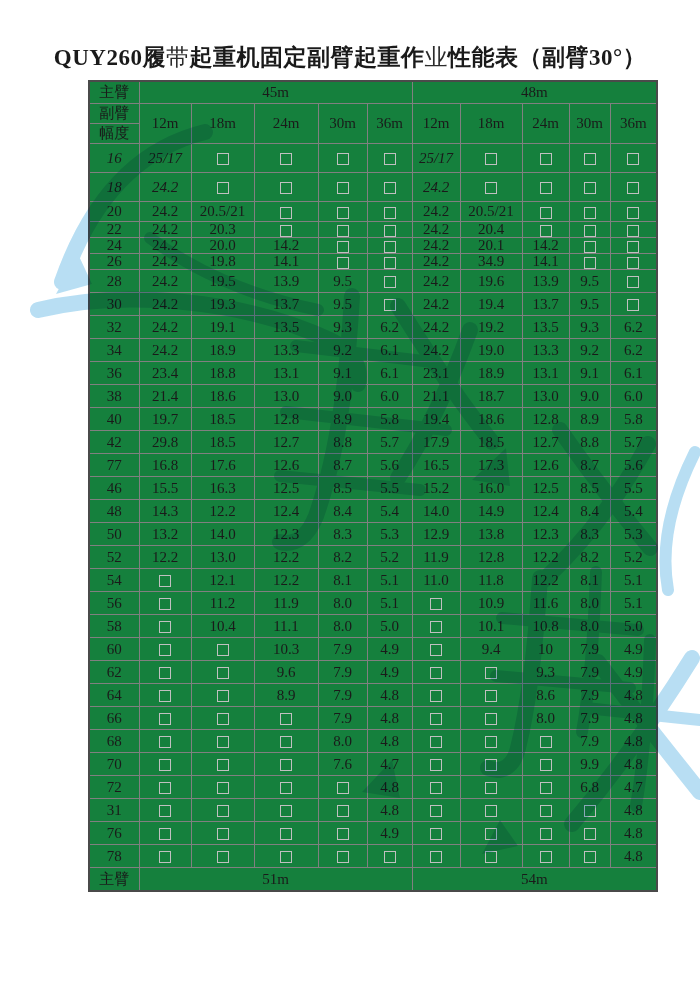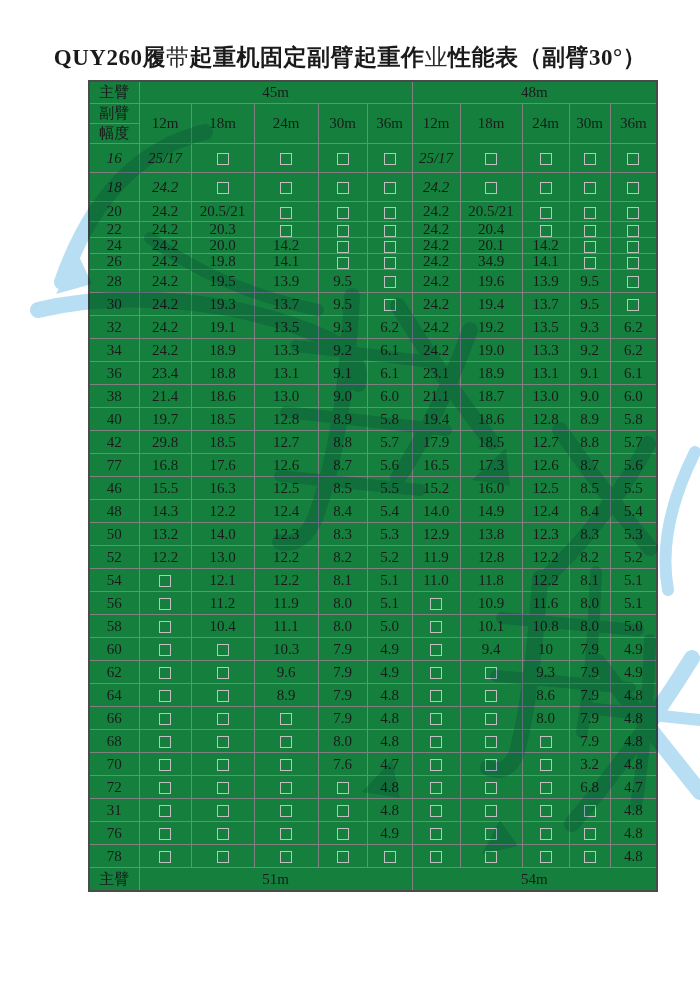--- a/index.html
+++ b/index.html
@@ -469,21 +469,21 @@
         <tr class="h24">
           <td>70</td>
           <td><span class="empty-box"></span></td>
           <td><span class="empty-box"></span></td>
           <td><span class="empty-box"></span></td>
           <td>7.6</td>
           <td>4.7</td>
           <td><span class="empty-box"></span></td>
           <td><span class="empty-box"></span></td>
           <td><span class="empty-box"></span></td>
-          <td>3.2</td>
+          <td>9.9</td>
           <td>4.8</td>
         </tr>
         <tr class="h24">
           <td>72</td>
           <td><span class="empty-box"></span></td>
           <td><span class="empty-box"></span></td>
           <td><span class="empty-box"></span></td>
           <td><span class="empty-box"></span></td>
           <td>4.8</td>
           <td><span class="empty-box"></span></td>

